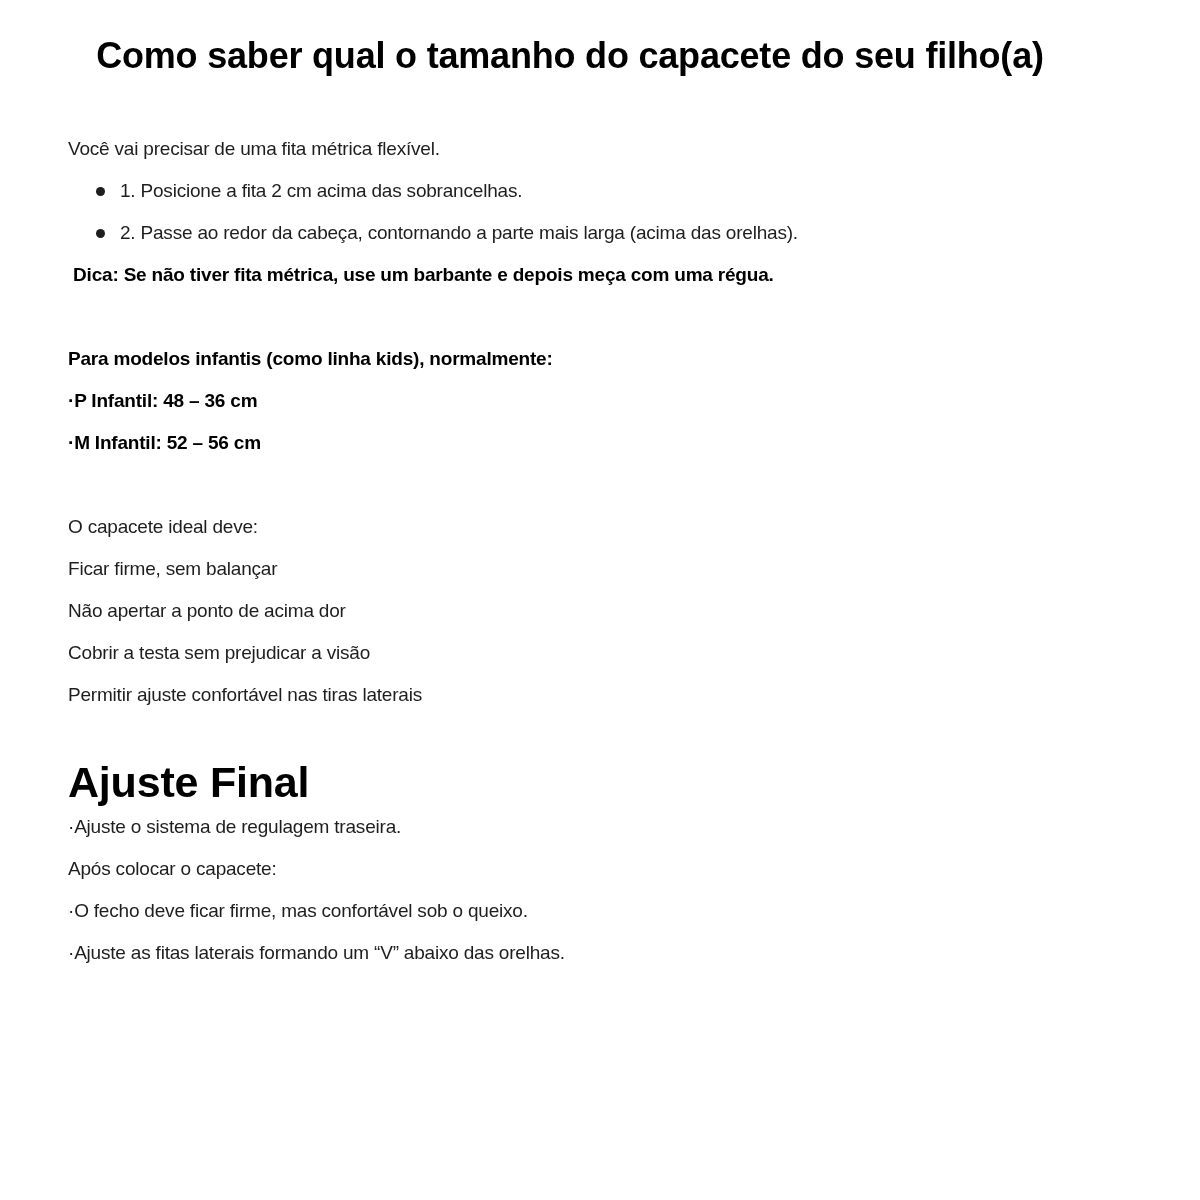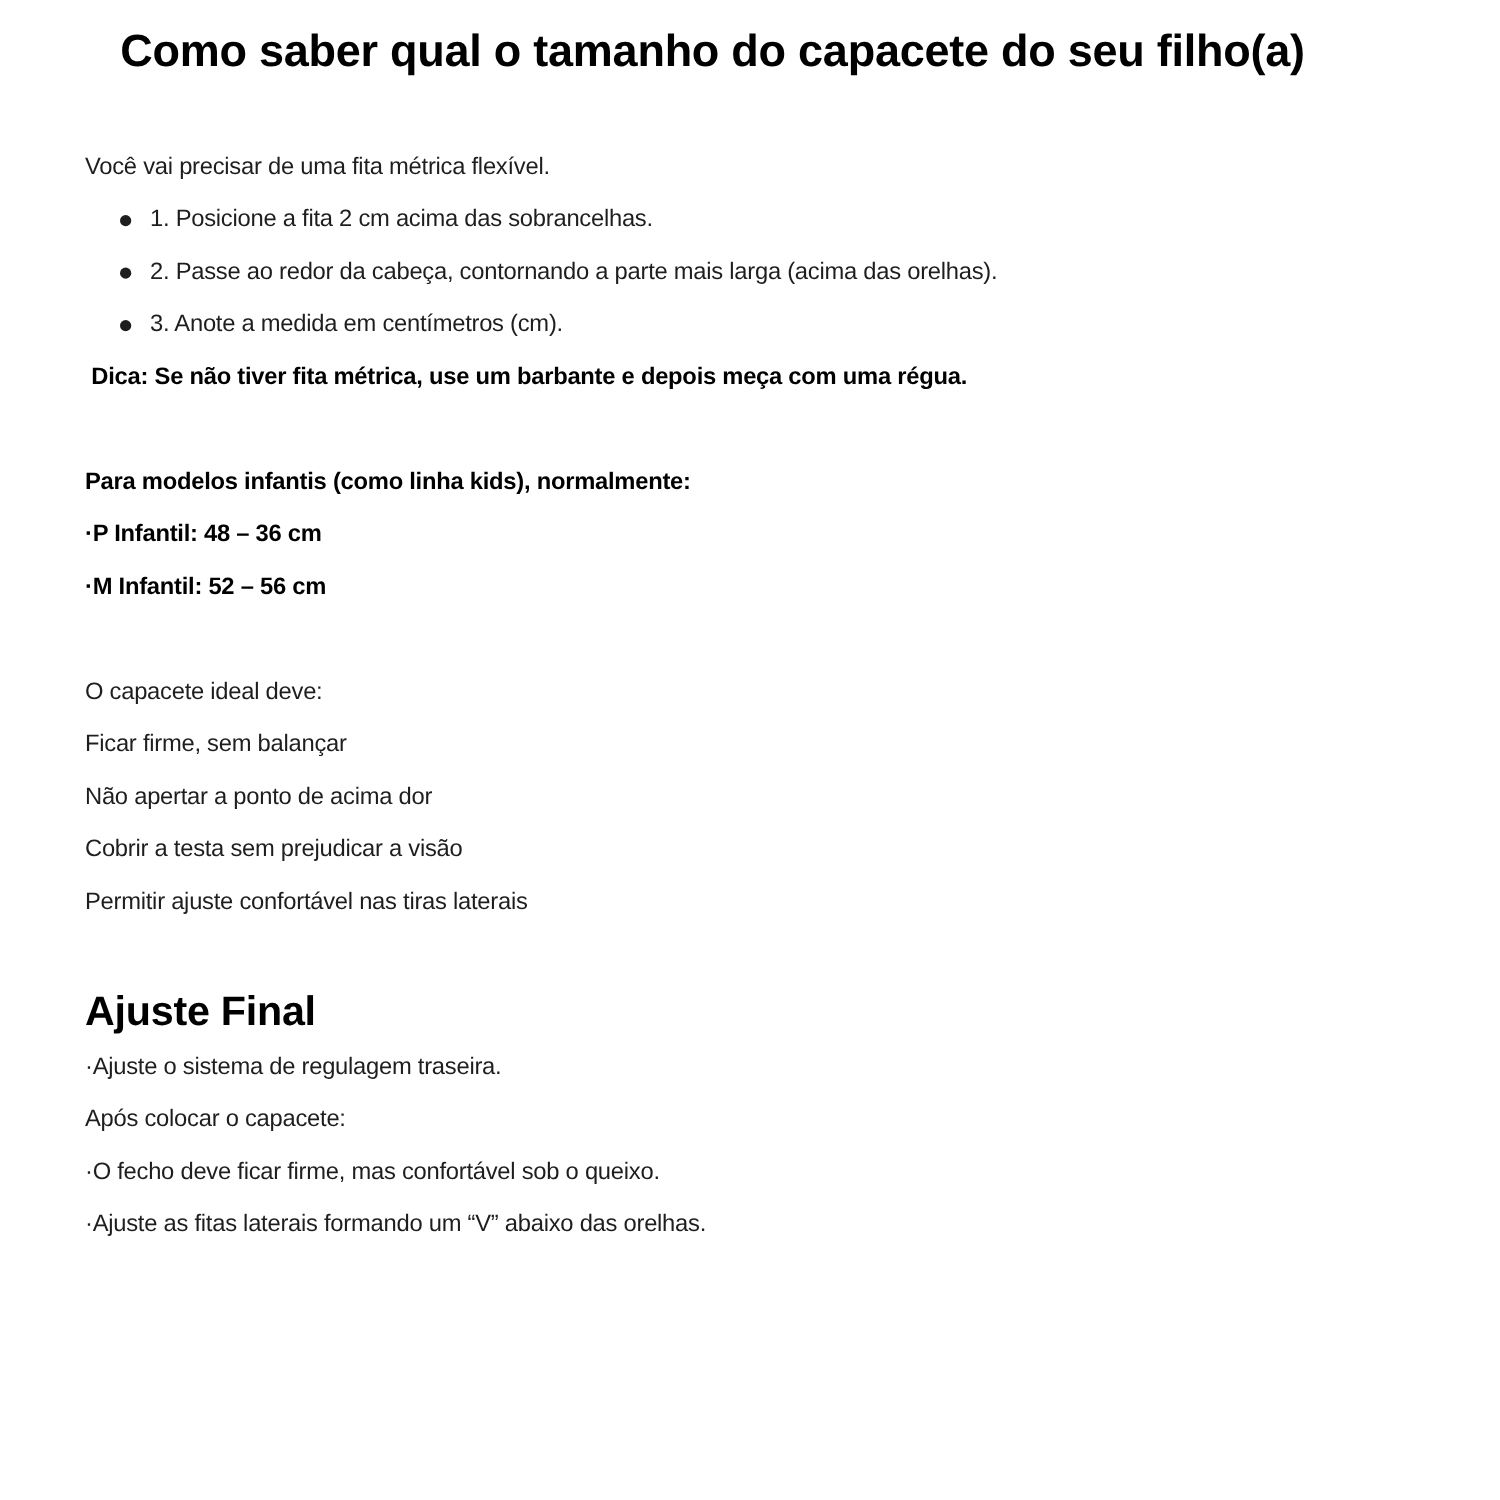--- a/index.html
+++ b/index.html
@@ -10,21 +10,21 @@
   body {
     width: 1200px;
     height: 1200px;
     overflow: hidden;
     font-family: "Liberation Sans", "DejaVu Sans", sans-serif;
     color: #1e1e1e;
   }
   .doc {
     box-sizing: border-box;
     width: 1112px;
-    padding: 18px 40px 0 68px;
+    padding: 33px 40px 0 68px;
   }
   .title {
     font-size: 36px;
     font-weight: 700;
     color: #000000;
     text-align: center;
     line-height: 1.25;
     margin: 0 0 50px 0;
     letter-spacing: -0.2px;
   }
@@ -59,21 +59,21 @@
     border-radius: 50%;
     background: #1e1e1e;
   }
   .bullet-text {
     flex: 1;
   }
   .spacer {
     height: 42px;
   }
   .section-heading {
-    font-size: 33px;
+    font-size: 43px;
     font-weight: 700;
     color: #000000;
     line-height: 48px;
     margin: 0;
     letter-spacing: -0.2px;
   }
 </style>
 </head>
 <body>
 
@@ -84,24 +84,20 @@
   <p class="line">Você vai precisar de uma fita métrica flexível.</p>
 
   <div>
     <div class="bullet-row">
       <span class="bullet-marker"></span>
       <div class="line bullet-text">1. Posicione a fita 2 cm acima das sobrancelhas.</div>
     </div>
     <div class="bullet-row">
       <span class="bullet-marker"></span>
       <div class="line bullet-text">2. Passe ao redor da cabeça, contornando a parte mais larga (acima das orelhas).</div>
-    </div>
-    <div class="bullet-row">
-      <span class="bullet-marker"></span>
-      <div class="line bullet-text">3. Anote a medida em centímetros (cm).</div>
     </div>
   </div>
 
   <p class="line bold"> Dica: Se não tiver fita métrica, use um barbante e depois meça com uma régua.</p>
 
   <div class="spacer"></div>
 
   <p class="line bold">Para modelos infantis (como linha kids), normalmente:</p>
   <p class="line bold">·P Infantil: 48 – 36 cm</p>
   <p class="line bold">·M Infantil: 52 – 56 cm</p>

